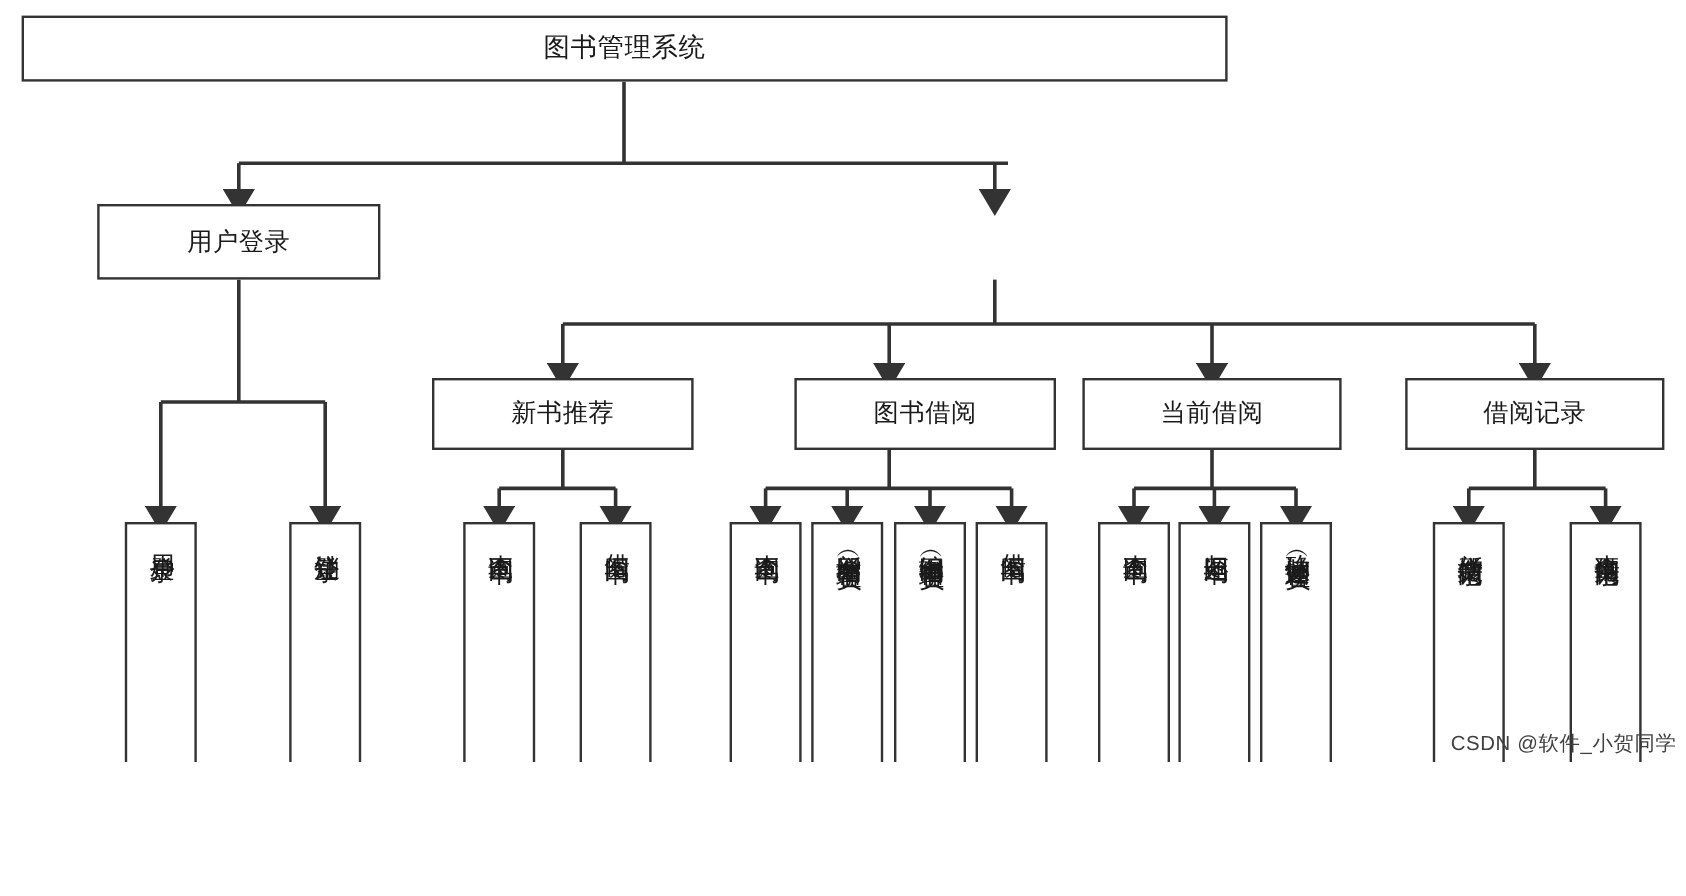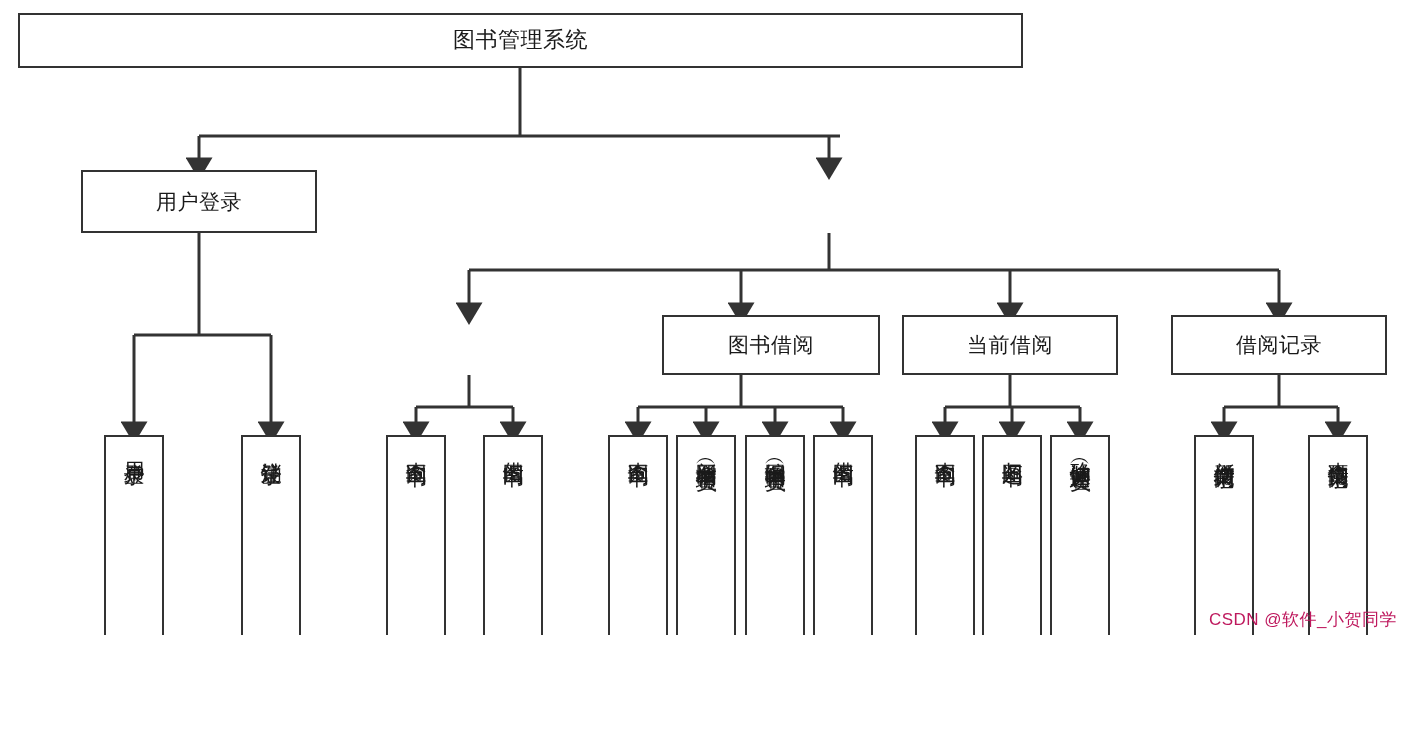--- a/index.html
+++ b/index.html
@@ -60,21 +60,21 @@
     line-height: 1.08;
     letter-spacing: 1.5px;
     white-space: nowrap;
     max-height: 100%;
   }
   #watermark {
     position: absolute;
     right: 8px;
     bottom: 4px;
     font-size: 17px;
-    color: #be185d;
+    color: #404040;
     letter-spacing: 0.5px;
     white-space: nowrap;
     user-select: none;
     margin-top: 32px;
   }
 </style>
 </head>
 <body>
 
 <div id="diagram-root">
@@ -130,20 +130,23 @@
   </svg>
 
   <div class="node root horiz" style="left:18px; top:13px; width:1005px; height:55px;">
     <span class="node-label">图书管理系统</span>
   </div>
 
   <div class="node horiz" style="left:81px; top:170px; width:236px; height:63px;">
     <span class="node-label">用户登录</span>
   </div>
 
+  <div class="node horiz" style="left:360px; top:315px; width:218px; height:60px;">
+    <span class="node-label">新书推荐</span>
+  </div>
   <div class="node horiz" style="left:633px; top:315px; width:218px; height:60px;margin-left:29px;">
     <span class="node-label">图书借阅</span>
   </div>
   <div class="node horiz" style="left:902px; top:315px; width:216px; height:60px;">
     <span class="node-label">当前借阅</span>
   </div>
   <div class="node horiz" style="left:1171px; top:315px; width:216px; height:60px;">
     <span class="node-label">借阅记录</span>
   </div>
 

